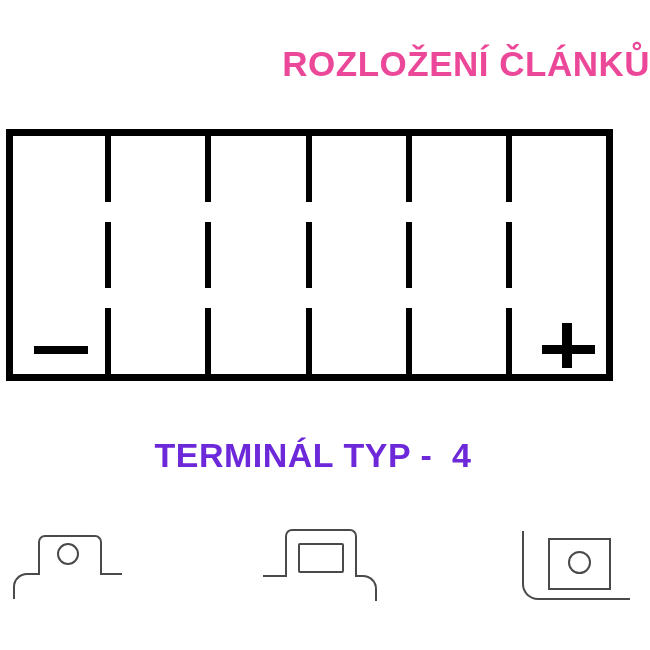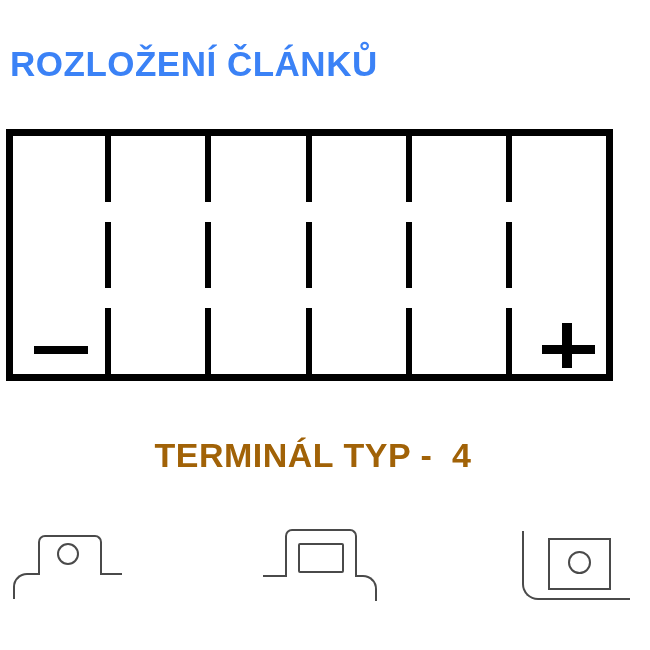--- a/index.html
+++ b/index.html
@@ -8,29 +8,29 @@
     background:#ffffff;
     font-family:"Liberation Sans", sans-serif;
     position:relative;
     overflow:hidden;
   }
   .abs{position:absolute;}
 
   
   .h-title{
     left:10px;top:44px;width:640px;
-    text-align:left;
-    font-size:35px;font-weight:bold;color:#3b82f6;
+    text-align:right;
+    font-size:35px;font-weight:bold;color:#ec4899;
     letter-spacing:0.5px;
     white-space:pre;
   }
   .h-terminal{
     left:0px;top:436px;width:626px;
     text-align:center;
-    font-size:34px;font-weight:bold;color:#a16207;
+    font-size:34px;font-weight:bold;color:#6d28d9;
     letter-spacing:0.5px;
     white-space:pre;
   }
 
   
   .battery-box{
     left:6px;top:129px;
     width:593px;height:238px;         
     border:7px solid #000000;
   }

